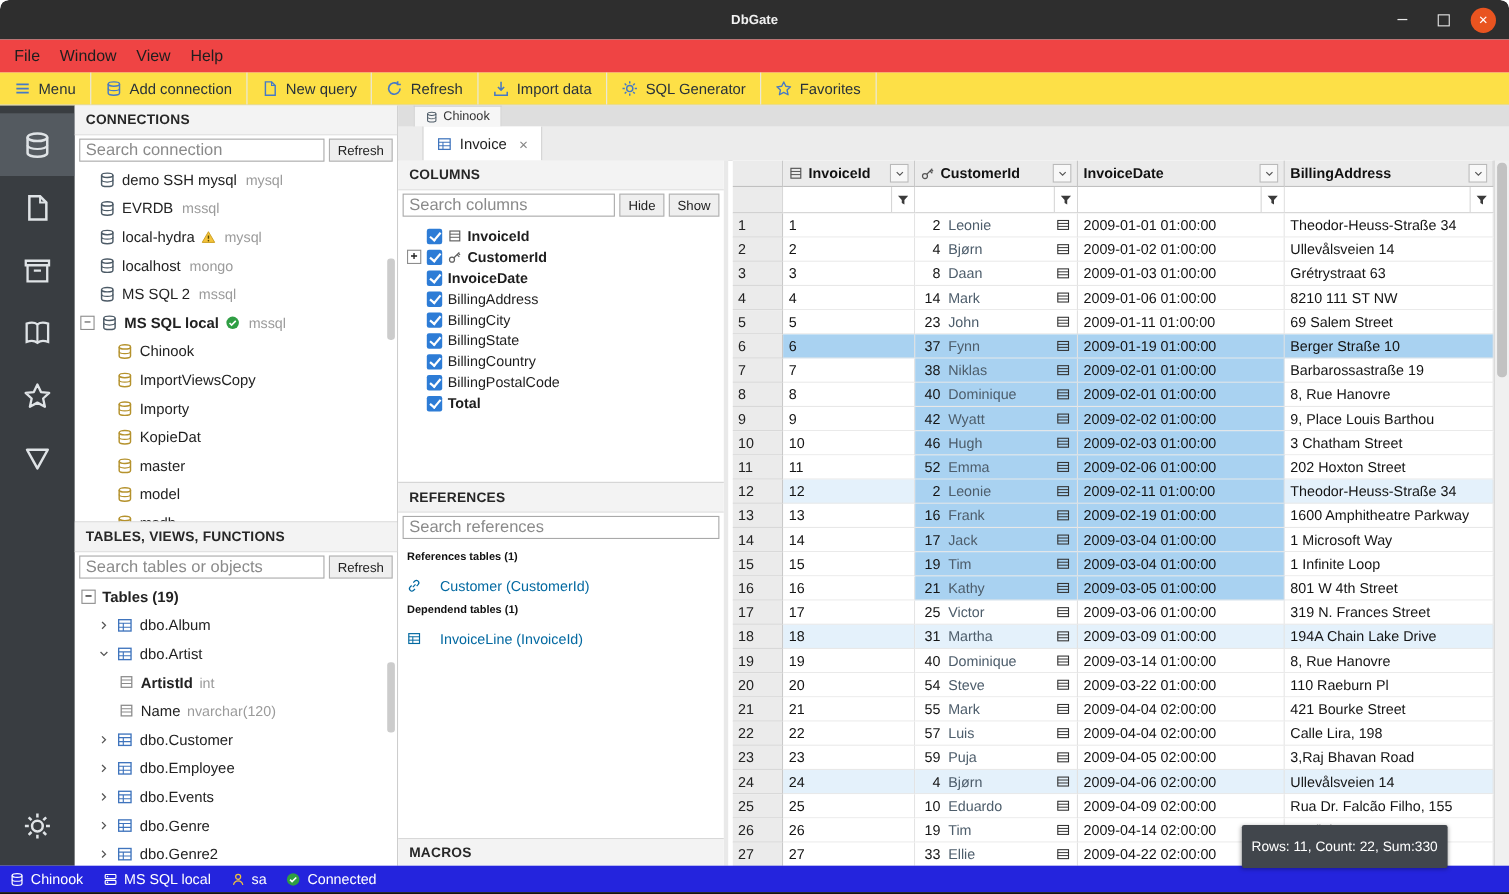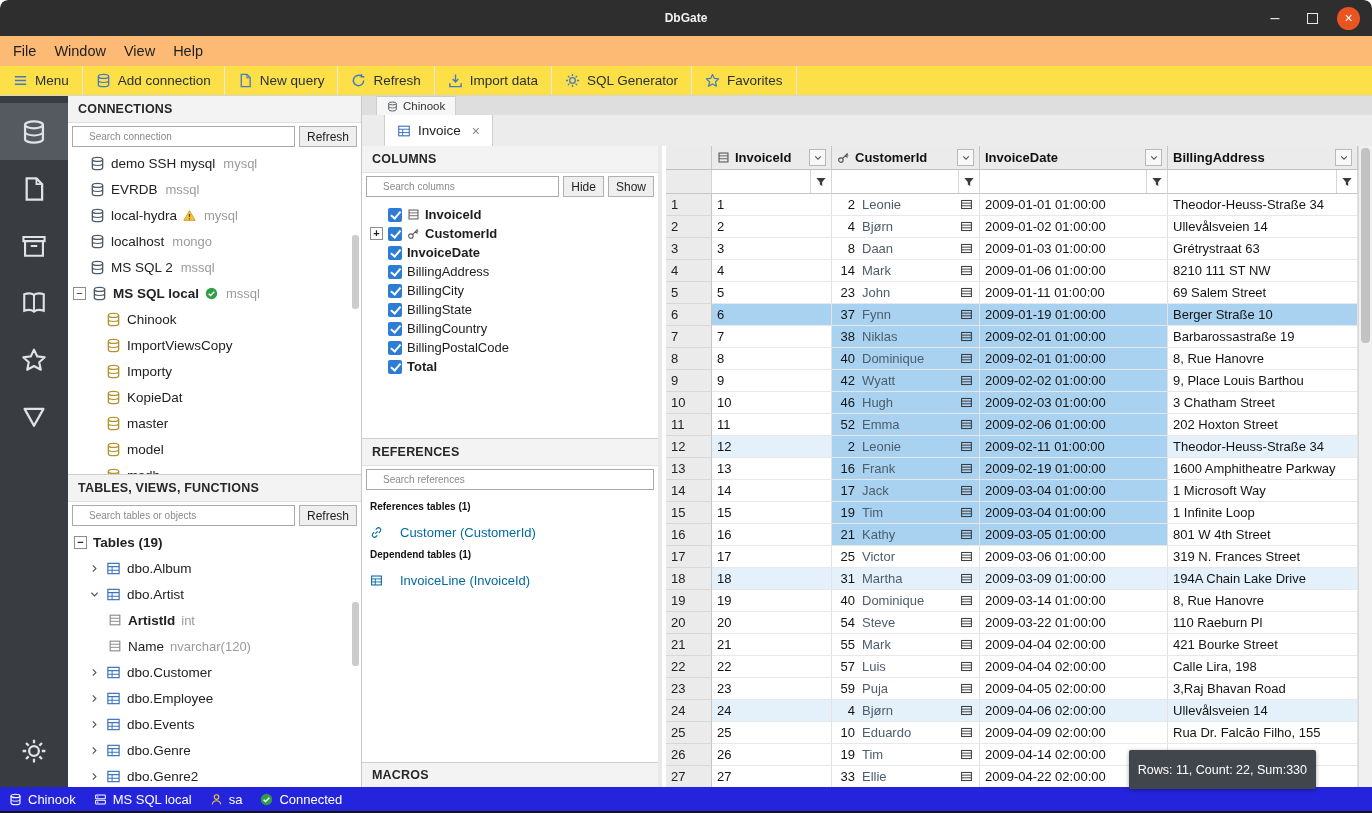--- a/index.html
+++ b/index.html
@@ -9,41 +9,41 @@
 
   
   .titlebar{position:absolute;left:0;top:0;width:100%;height:36px;background:#2e2e2e;border-radius:8px 8px 0 0;display:flex;align-items:center;justify-content:center}
   .title{color:#f2f2f2;font-size:12px;font-weight:bold}
   .win-controls{position:absolute;right:12px;top:0;height:36px;display:flex;align-items:center;gap:13px}
   .wc{width:24px;height:24px;display:flex;align-items:center;justify-content:center;color:#e8e8e8;font-size:16px}
   .wc.max span{width:11px;height:11px;border:1.5px solid #e8e8e8;display:block}
   .wc.close{background:#e95420;border-radius:50%;color:#fff;font-size:14px;width:23px;height:23px}
 
   
-  .menubar{position:absolute;top:36px;left:0;right:0;height:30px;background:#fdba74;display:flex;align-items:flex-end;padding-left:4px}
+  .menubar{position:absolute;top:36px;left:0;right:0;height:30px;background:#ef4444;display:flex;align-items:flex-end;padding-left:4px}
   .menu-item{padding:0 9px;font-size:14.5px;color:#1e1e1e;line-height:30px}
   .toolbar{position:absolute;top:66px;left:0;right:0;height:30px;background:#fde047;border-bottom:1px solid #d5d5d5;display:flex;align-items:stretch}
   .tb-btn{display:flex;align-items:center;gap:7px;padding:0 13px;border-right:1px solid #e8e8e8;font-size:13.5px;color:#28313a}
   .tb-btn .ic{color:#4679c6;width:15px;height:15px}
 
   
   .main{position:absolute;top:96px;left:0;right:0;height:691px}
 
   .rail{position:absolute;left:0;top:0;width:68px;height:100%;background:#393d41;display:flex;flex-direction:column;align-items:center;padding-top:7px}
   .rail-item{width:68px;height:57px;display:flex;align-items:center;justify-content:center;color:#dfe3e6}
   .rail-item.active{background:#545a60}
   .rail-item .ic{width:26px;height:26px}
   .rail-bottom{margin-top:auto;margin-bottom:8px}
 
   .sidepanel{position:absolute;left:68px;top:0;width:294px;height:100%;background:#fff;border-right:1px solid #c8c8c8;display:flex;flex-direction:column}
   .sec-conn{height:378px;display:flex;flex-direction:column;position:relative}
   .sec-tables{height:313px;display:flex;flex-direction:column;border-top:1px solid #cfcfcf;position:relative}
   .panel-header{height:27px;flex:0 0 27px;background:#f3f3f3;border-bottom:1px solid #e0e0e0;display:flex;align-items:center;padding:0 10px;font-size:12.5px;font-weight:bold;color:#272727;letter-spacing:.2px}
   .search-row{height:27px;flex:0 0 27px;display:flex;align-items:center;padding:2px 4px;gap:4px}
-  .search-input{flex:1;height:21px;border:1px solid #a9a9a9;font-size:10px;padding:0 16px;color:#333;font-family:inherit;min-width:0}
+  .search-input{flex:1;height:21px;border:1px solid #a9a9a9;font-size:15px;padding:0 5px;color:#333;font-family:inherit;min-width:0}
   .search-input::placeholder{color:#8a8a8a}
   .btn{height:21px;border:1px solid #b0b0b0;background:#efefef;font-size:12px;color:#222;padding:0 7px;font-family:inherit;white-space:nowrap}
   .tree{flex:1;overflow:hidden;position:relative}
 
   .crow{height:26px;display:flex;align-items:center;font-size:13.5px;color:#222;padding-left:22px;gap:6px;white-space:nowrap}
   .crow.exp{padding-left:5px}
   .crow.child{padding-left:38px}
   .expbox{width:13px;height:13px;flex:0 0 13px;border:1px solid #8d8d8d;background:#fff;font-size:11px;line-height:10px;text-align:center;color:#222}
   .conn-ic{color:#4c5a66;width:15px;height:15px;flex:0 0 15px}
   .crow.child .conn-ic{color:#b5922d}

